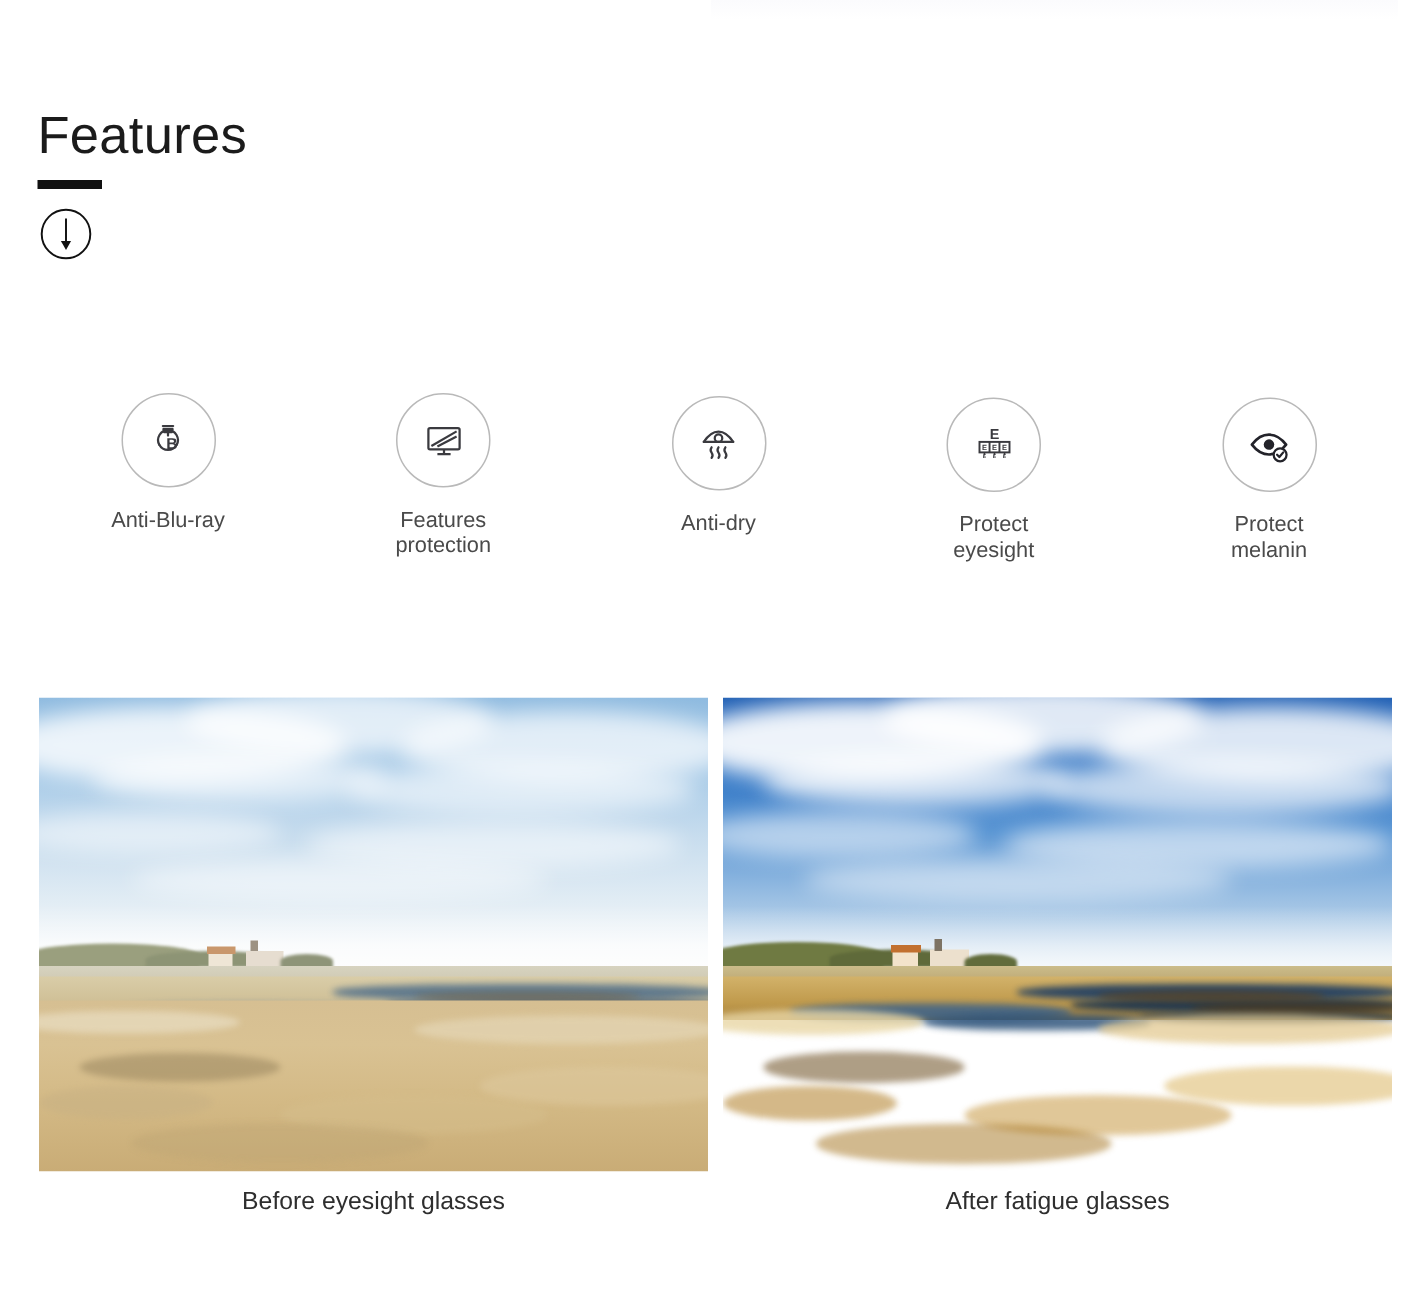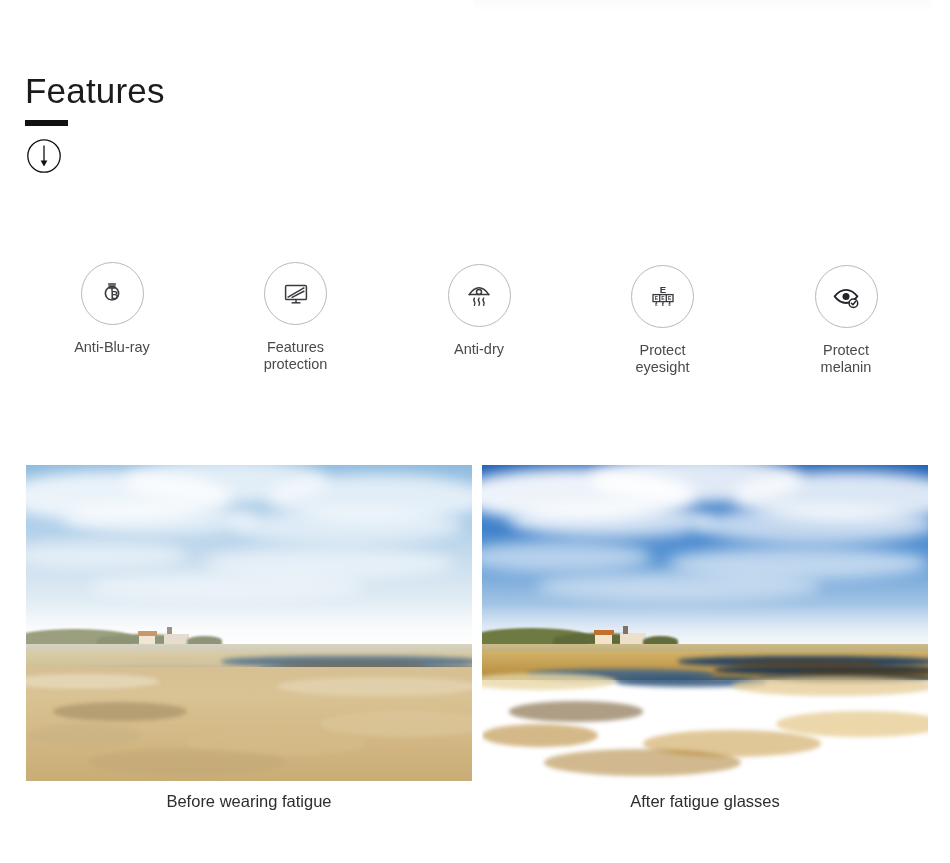--- a/index.html
+++ b/index.html
@@ -401,14 +401,14 @@
       <div class="reed-streak" style="left:6%;top:74.8%;width:30%;height:6.4%;background:#6d4f22;opacity:.55;"></div>
       <div class="reed-streak" style="left:0%;top:82.0%;width:26%;height:7.4%;background:#b88a3a;opacity:.60;"></div>
       <div class="reed-streak" style="left:36%;top:84.0%;width:40%;height:8.4%;background:#c89a45;opacity:.55;"></div>
       <div class="reed-streak" style="left:66%;top:77.8%;width:38%;height:8.4%;background:#dcb765;opacity:.55;"></div>
       <div class="reed-streak" style="left:14%;top:90.0%;width:44%;height:8.4%;background:#a4741f;opacity:.50;"></div>
     </div>
   </div>
 
 </div>
 
-<div class="caption caption-before">Before wearing fatigue</div>
+<div class="caption caption-before">Before eyesight glasses</div>
 <div class="caption caption-after">After fatigue glasses</div>
 
 </body></html>

